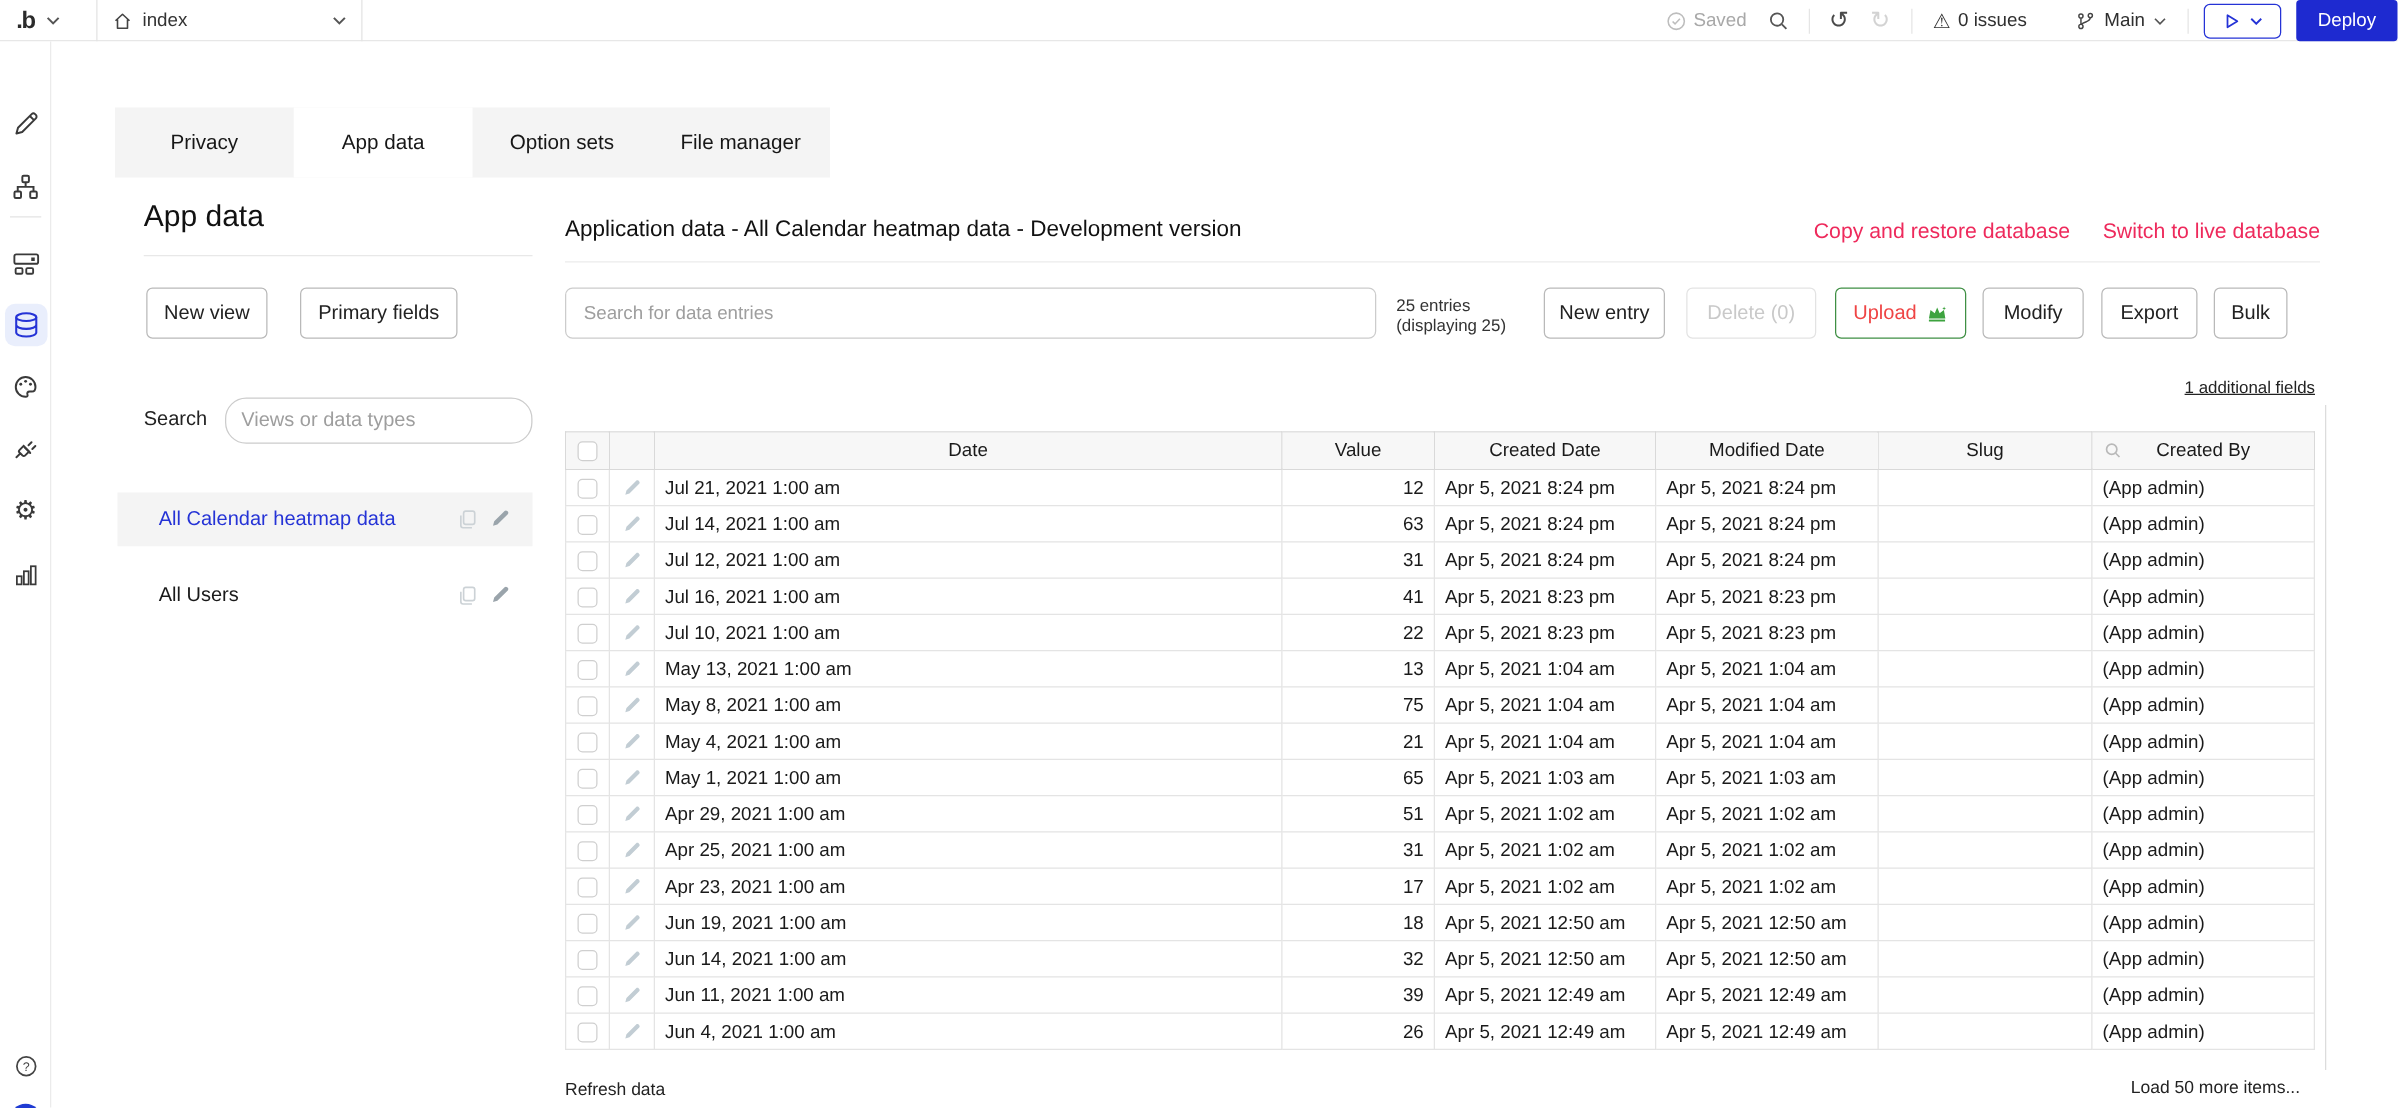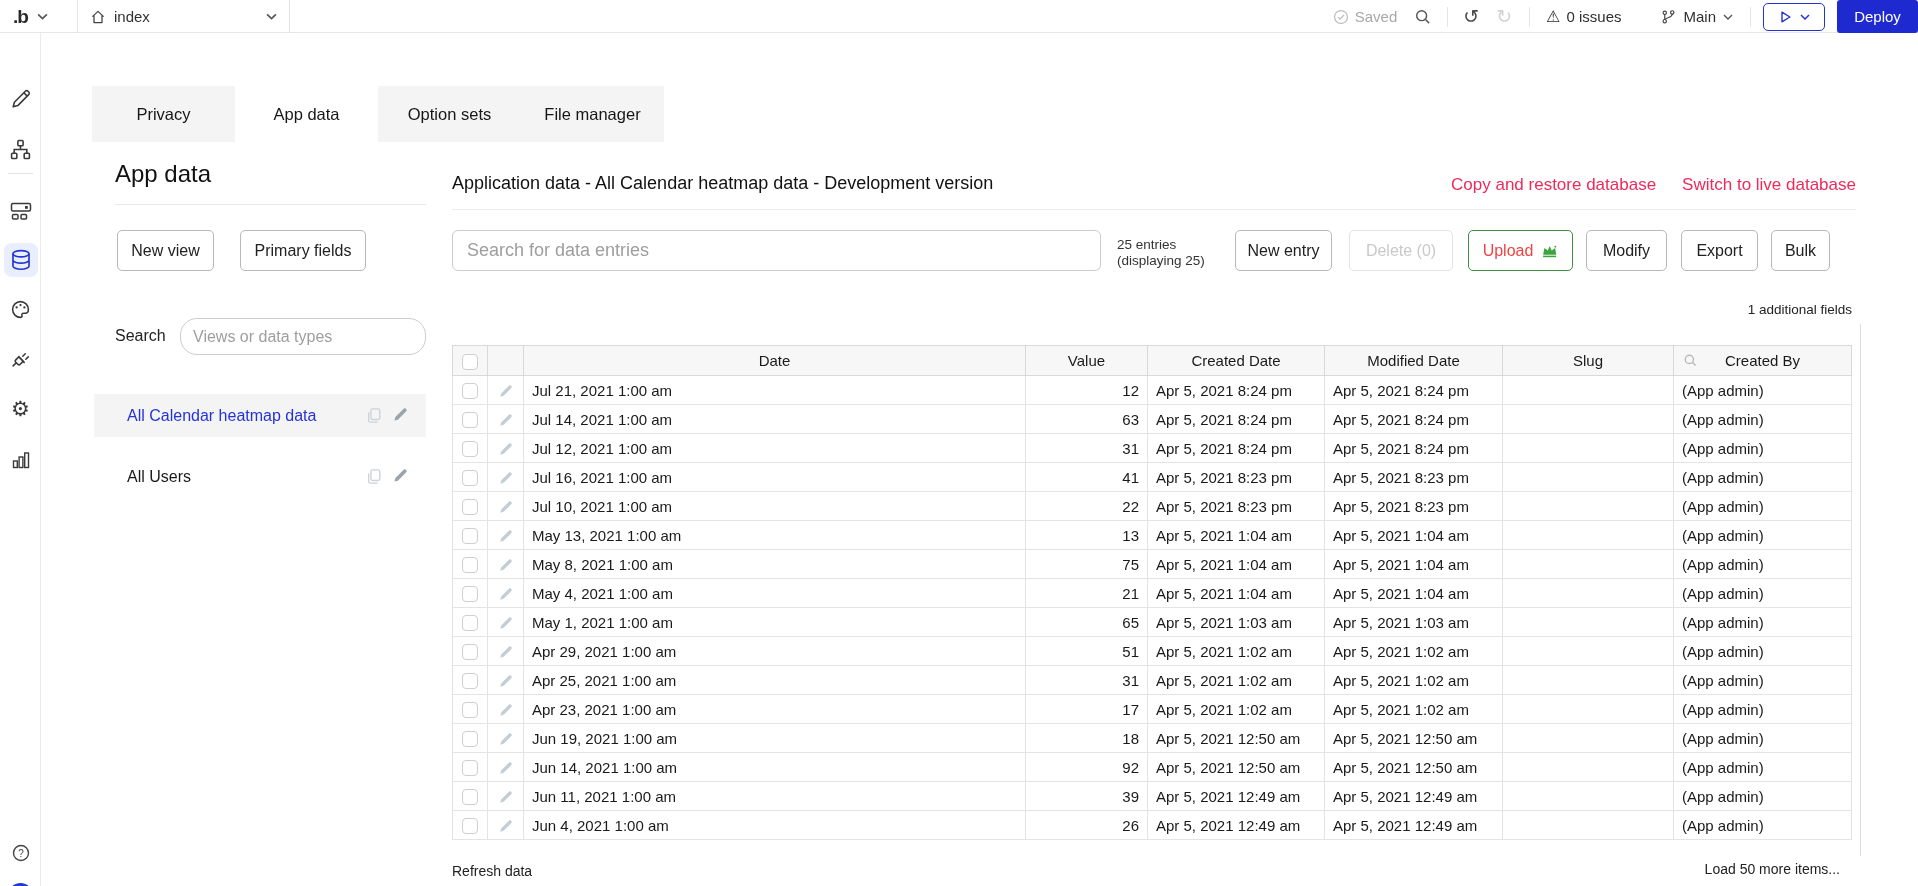--- a/index.html
+++ b/index.html
@@ -66,32 +66,32 @@
   .view-item.active { background:#f4f4f4; color:#2533d6; }
   .vi-copy { position:absolute; right:44px; top:13px; color:#ccd2d6; cursor:pointer; }
   .vi-pencil { position:absolute; right:18px; top:13px; color:#9aa4ab; cursor:pointer; }
 
   
   .m-title { position:absolute; left:452px; top:173px; font-size:18px; color:#111; }
   .m-links { position:absolute; right:62px; top:175px; display:flex; gap:26px; }
   .m-link { color:#ee2a5c; font-size:17px; cursor:pointer; }
   .m-div { position:absolute; left:452px; top:209px; width:1404px; height:1px; background:#ececec; }
   .m-search { position:absolute; left:452px; top:230px; width:649px; height:41px;
-    border:1px solid #ccc; border-radius:6px; padding:0 14px; font-size:18px; font-family:inherit; color:#333; }
+    border:1px solid #ccc; border-radius:6px; padding:0 14px; font-size:15px; font-family:inherit; color:#333; }
   .m-search::placeholder { color:#9e9e9e; }
   .entries { position:absolute; left:1117px; top:237px; font-size:13.5px; color:#333; line-height:16px; }
   .tb-btn { position:absolute; top:230px; height:41px; }
   .b-newentry { left:1235px; width:97px; }
   .b-delete  { left:1349px; width:104px; border-color:#e3e3e3; color:#c9c9c9; cursor:default; }
   .b-upload  { left:1468px; width:105px; border-color:#3f8f44; color:#ef4444;
     display:flex; align-items:center; justify-content:center; gap:8px; }
   .b-modify  { left:1586px; width:81px; }
   .b-export  { left:1681px; width:77px; }
   .b-bulk    { left:1771px; width:59px; }
-  .addl-fields { position:absolute; right:66px; top:302px; font-size:13.5px; color:#222; }
+  .addl-fields { position:absolute; right:66px; top:302px; font-size:13.5px; color:#222;text-decoration:underline; }
 
   
   .tbl-wrap { position:absolute; left:452px; top:324px; width:1400px; height:532px; overflow:hidden; }
   table { border-collapse:collapse; table-layout:fixed; width:1399px;margin-top:21px; }
   th { background:#f7f7f7; font-weight:400; font-size:15px; color:#1a1a1a; height:30px;
     border:1px solid #d9d9d9; text-align:center; position:relative; }
   td { border:1px solid #e4e4e4; height:29px; font-size:15px; color:#1a1a1a; padding:0 8px;
     white-space:nowrap; overflow:hidden; background:#fff; }
   td.c-check, td.c-edit { text-align:center; padding:0; }
   td.c-val { text-align:right; }
@@ -487,21 +487,21 @@
           <td>Apr 5, 2021 12:50 am</td>
           <td></td>
           <td>(App admin)</td>
         </tr>
         <tr>
           <td class="c-check"><span class="checkbox"></span></td>
           <td class="c-edit"><span class="row-pencil"><svg width="15" height="15" viewBox="0 0 20 20">
                 <path d="M3 17l1.2-4.4L14.6 2.2c.7-.7 1.9-.7 2.6 0l.6.6c.7.7.7 1.9 0 2.6L7.4 15.8 3 17z" fill="currentColor"></path>
               </svg></span></td>
           <td class="c-date">Jun 14, 2021 1:00 am</td>
-          <td class="c-val">92</td>
+          <td class="c-val">32</td>
           <td>Apr 5, 2021 12:50 am</td>
           <td>Apr 5, 2021 12:50 am</td>
           <td></td>
           <td>(App admin)</td>
         </tr>
         <tr>
           <td class="c-check"><span class="checkbox"></span></td>
           <td class="c-edit"><span class="row-pencil"><svg width="15" height="15" viewBox="0 0 20 20">
                 <path d="M3 17l1.2-4.4L14.6 2.2c.7-.7 1.9-.7 2.6 0l.6.6c.7.7.7 1.9 0 2.6L7.4 15.8 3 17z" fill="currentColor"></path>
               </svg></span></td>

